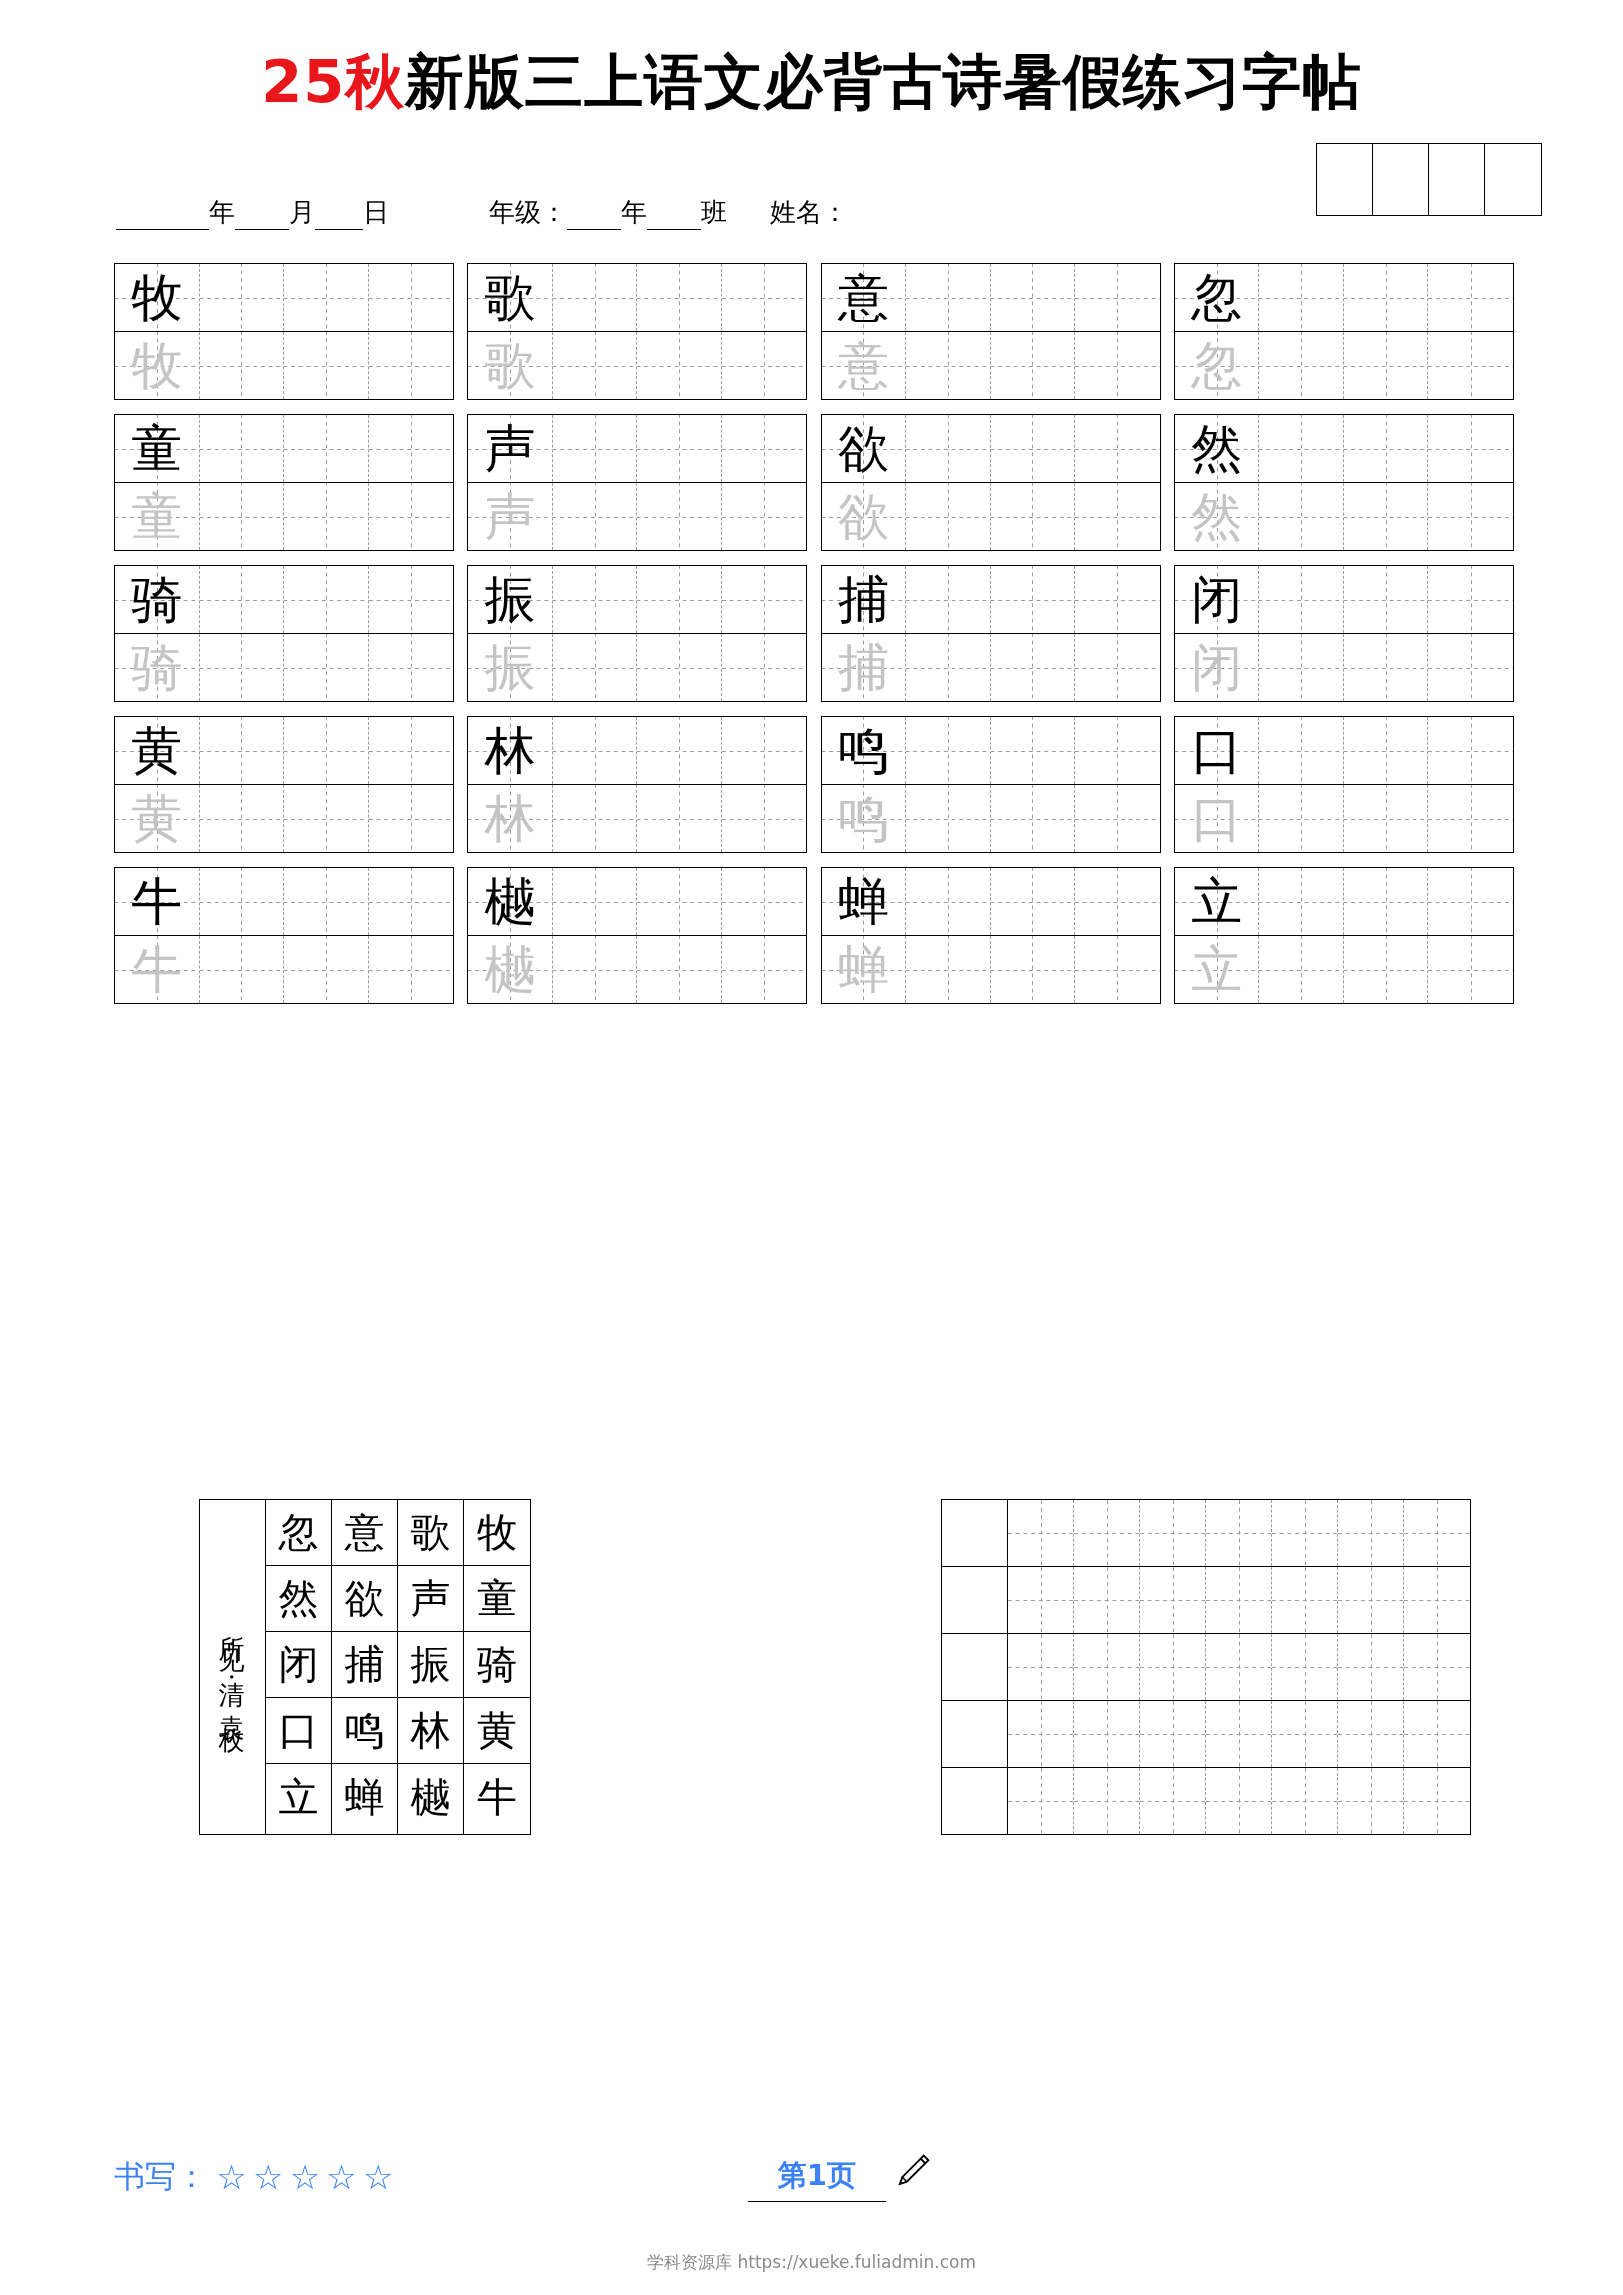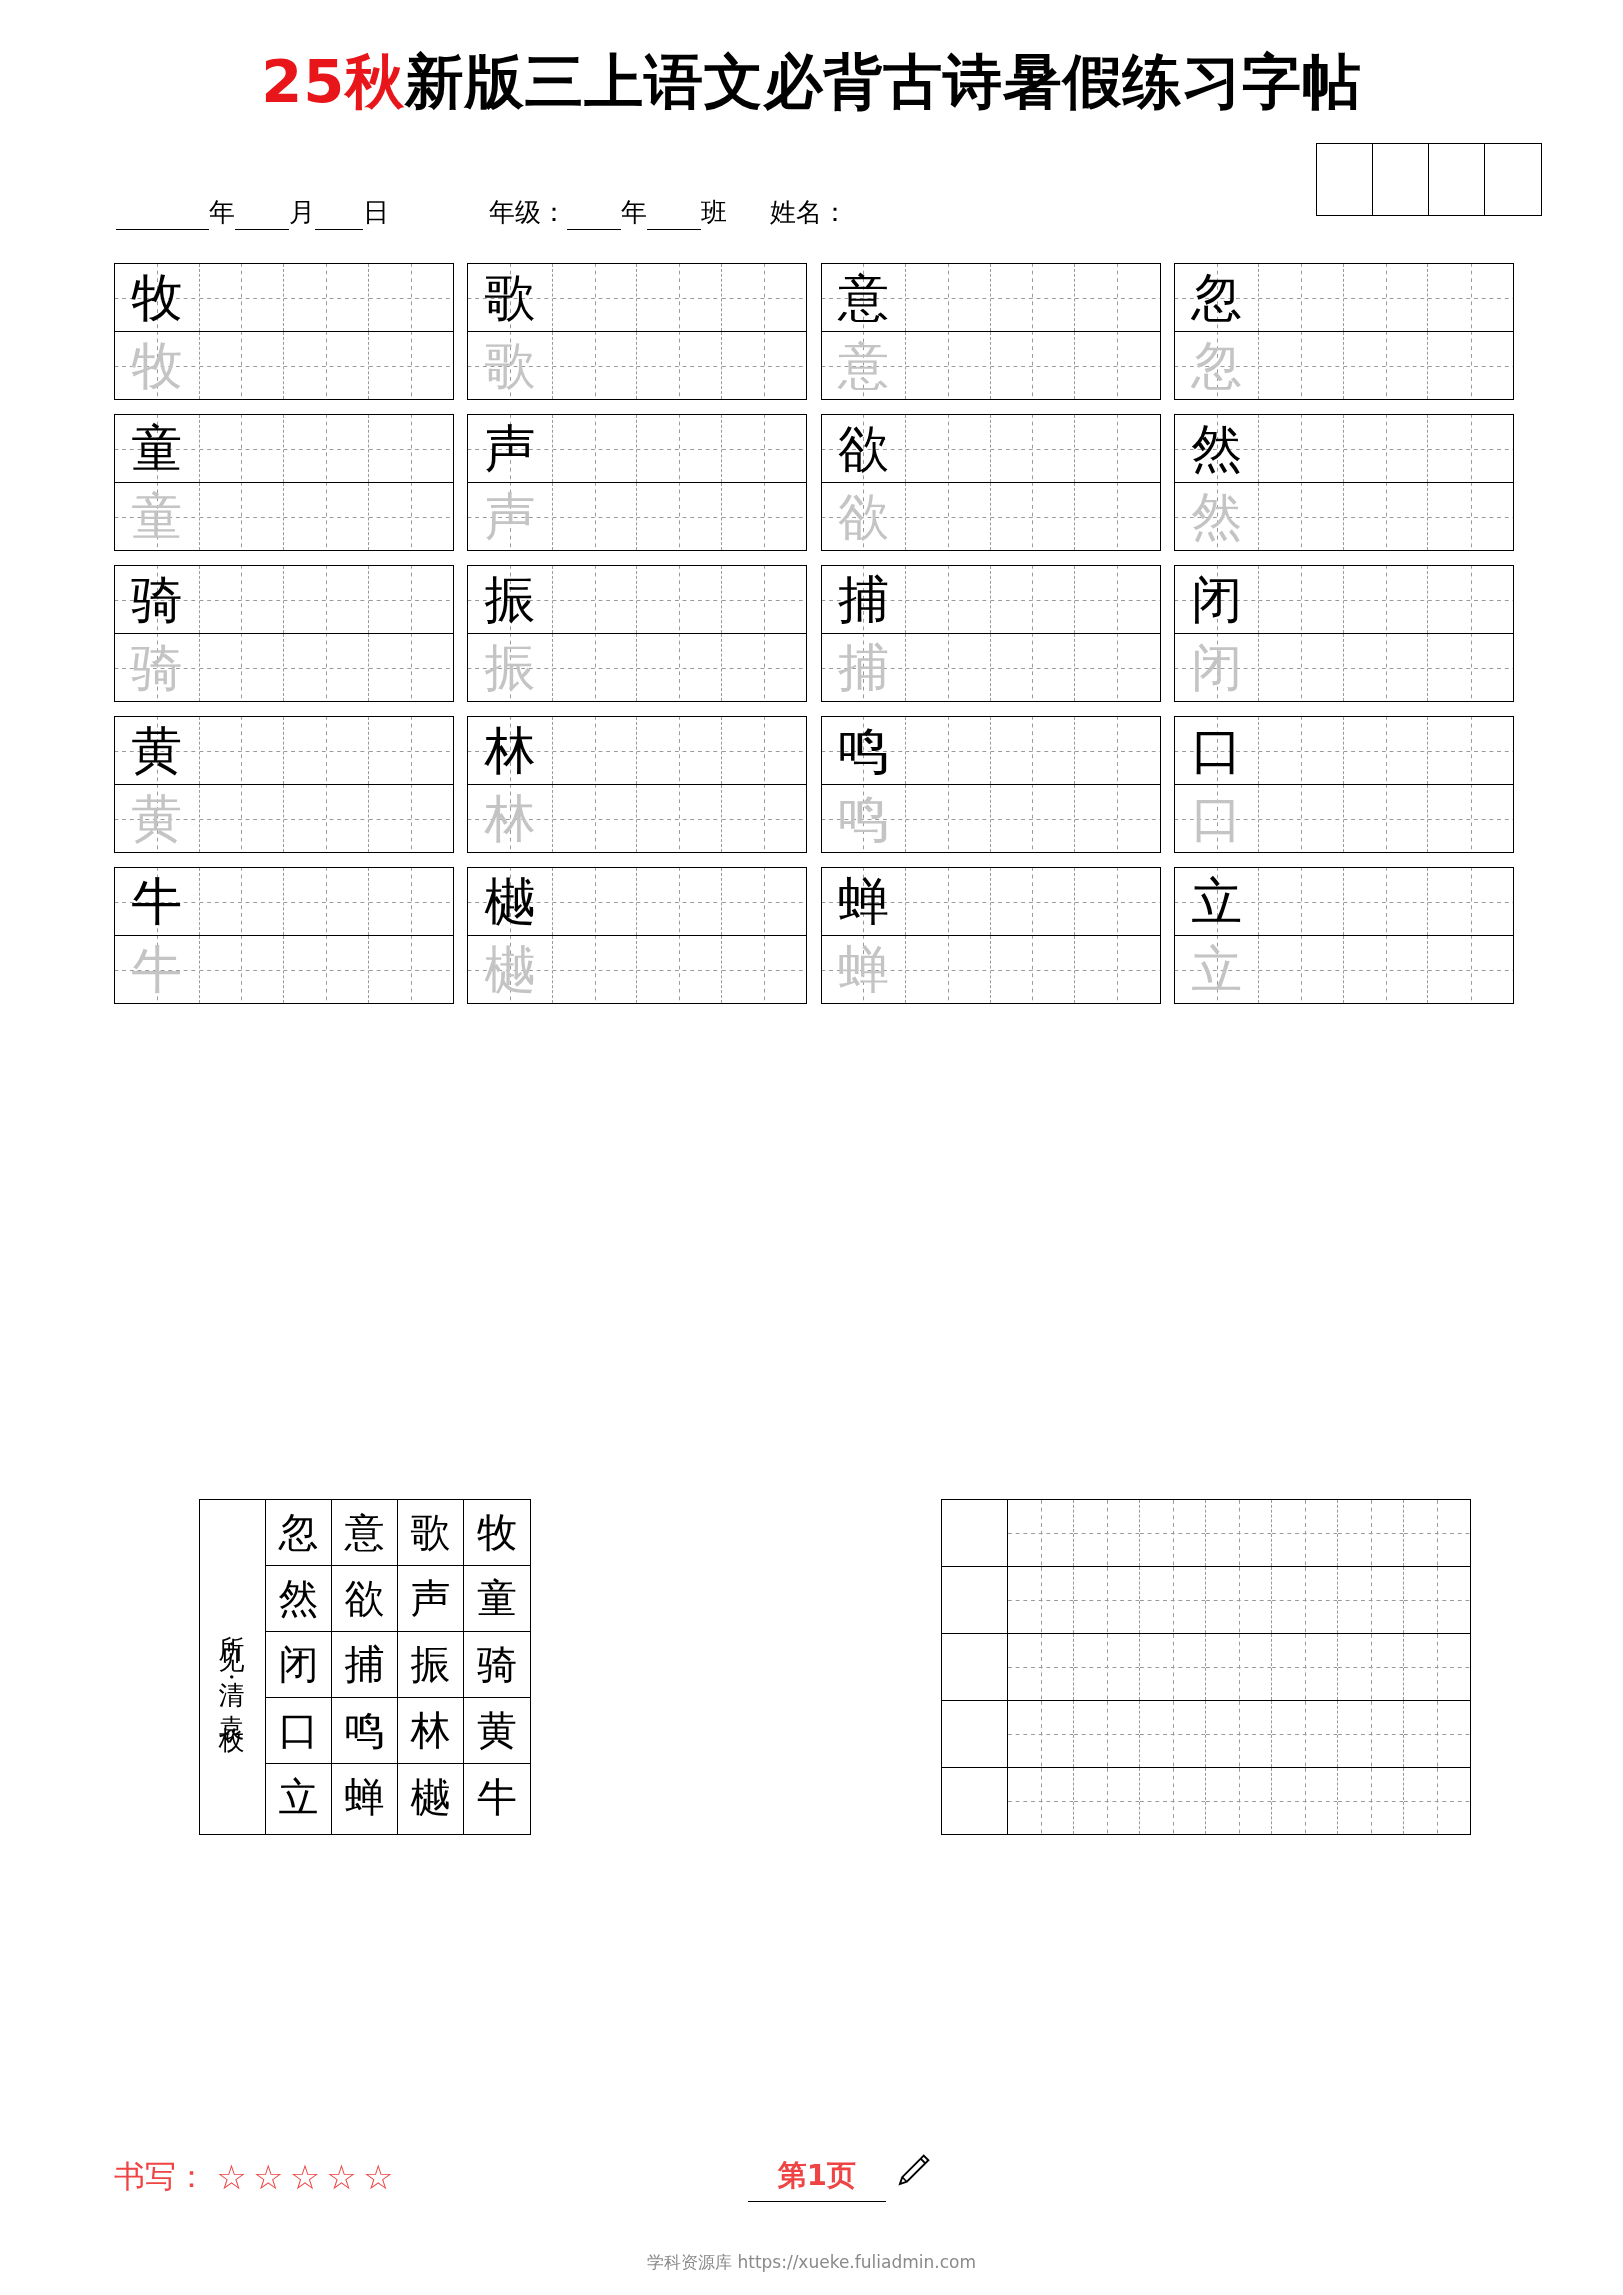--- a/index.html
+++ b/index.html
@@ -247,21 +247,21 @@
     position: absolute;
     top: 2156px;
     left: 114px;
     width: 1400px;
   }
   .footer-line1 {
     display: flex;
     align-items: center;
     font-family: "DejaVu Sans", sans-serif;
     font-size: 31px;
-    color: #ef4444;
+    color: #3b82f6;
   }
   .stars {
     font-size: 34px;
     letter-spacing: 6.2px;
     margin-left: 9.3px;
   }
   .page-num-wrap {
     position: absolute;
     left: 634px;
     top: -4.6px;

